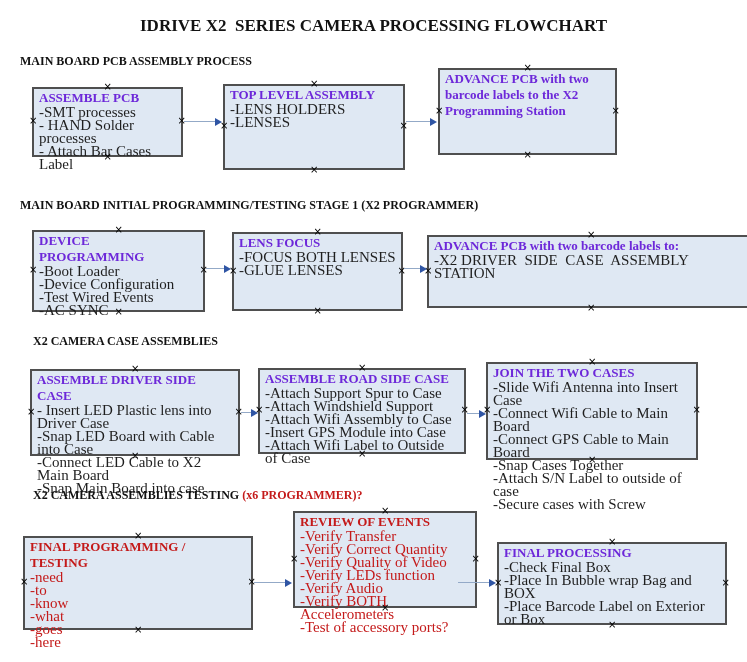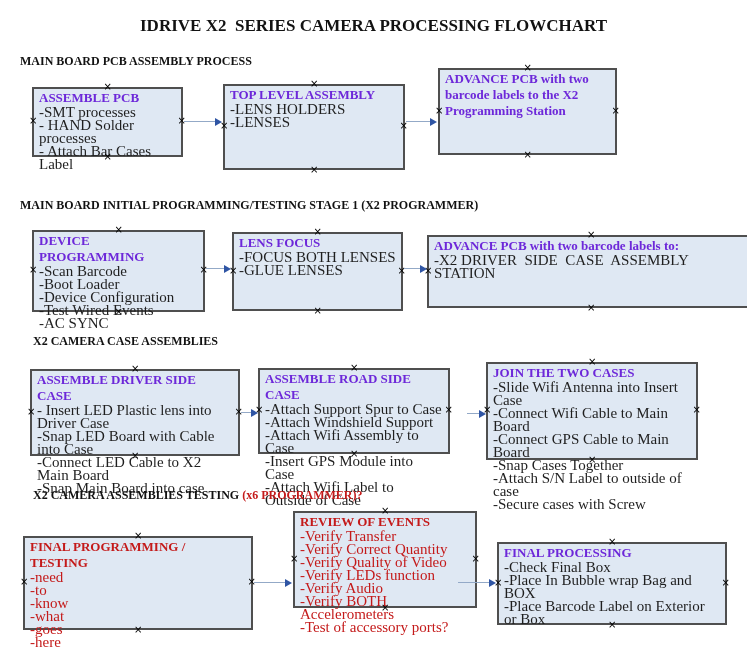--- a/index.html
+++ b/index.html
@@ -76,21 +76,20 @@
   </div>
 
   <div class="section-heading" style="left:20px;top:198px">MAIN BOARD INITIAL PROGRAMMING/TESTING STAGE 1 (X2 PROGRAMMER)</div>
 
   <div class="fbox" style="left:32px;top:230px;width:173px;height:82px">
     <span class="h ht"></span>
     <span class="h hb"></span>
     <span class="h hl"></span>
     <span class="h hr"></span>
     <div class="box-title">DEVICE PROGRAMMING</div>
-    <div class="box-item">-Scan Barcode</div>
     <div class="box-item">-Boot Loader</div>
     <div class="box-item">-Device Configuration</div>
     <div class="box-item">-Test Wired Events</div>
     <div class="box-item">-AC SYNC</div>
   </div>
 
   <div class="fbox" style="left:232px;top:232px;width:171px;height:79px">
     <span class="h ht"></span>
     <span class="h hb"></span>
     <span class="h hl"></span>
@@ -125,21 +124,21 @@
     <span class="h hb"></span>
     <span class="h hl"></span>
     <span class="h hr"></span>
     <div class="box-title">ASSEMBLE DRIVER SIDE CASE</div>
     <div class="box-item">- Insert LED Plastic lens into Driver Case</div>
     <div class="box-item">-Snap LED Board with Cable into Case</div>
     <div class="box-item">-Connect LED Cable to X2 Main Board</div>
     <div class="box-item">-Snap Main Board into case</div>
   </div>
 
-  <div class="fbox" style="left:258px;top:368px;width:192px;height:86px">
+  <div class="fbox" style="left:258px;top:368px;width:208px;height:86px">
     <span class="h ht"></span>
     <span class="h hb"></span>
     <span class="h hl"></span>
     <span class="h hr"></span>
     <div class="box-title">ASSEMBLE ROAD SIDE CASE</div>
     <div class="box-item">-Attach Support Spur to Case</div>
     <div class="box-item">-Attach Windshield Support</div>
     <div class="box-item">-Attach Wifi Assembly to Case</div>
     <div class="box-item">-Insert GPS Module into Case</div>
     <div class="box-item">-Attach Wifi Label to Outside of Case</div>

